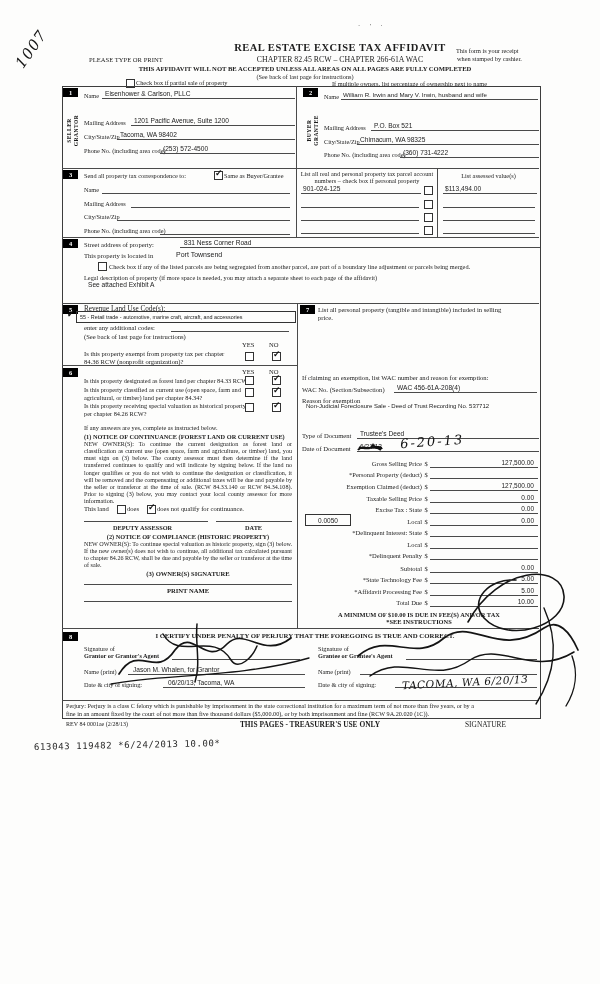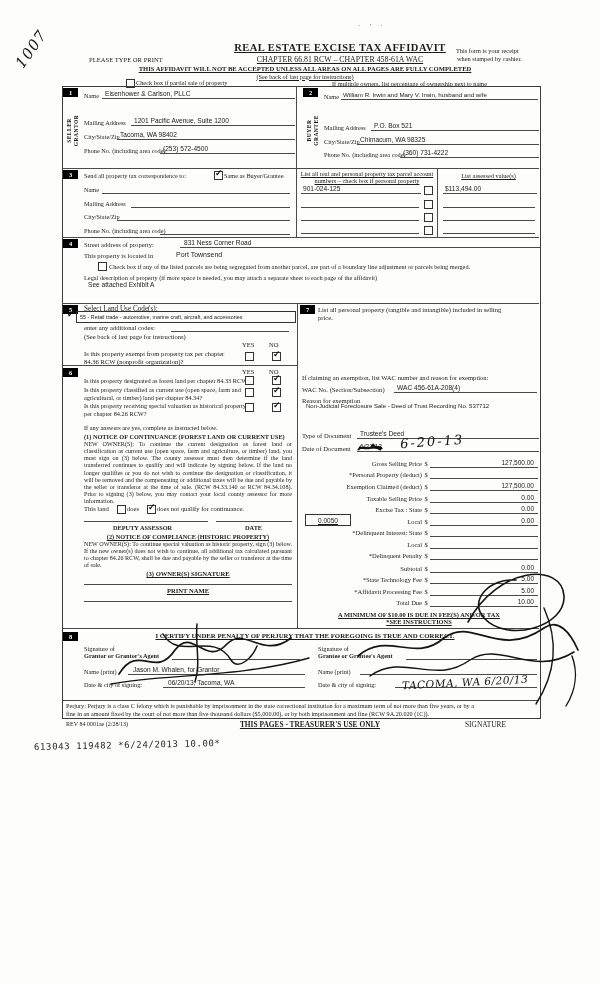--- a/index.html
+++ b/index.html
@@ -5,21 +5,21 @@
   html,body{margin:0;padding:0;background:#e8e8e8;}
   #page{position:relative;width:600px;height:984px;background:#fdfdfc;overflow:hidden;
         font-family:"Liberation Serif",serif;color:#1c1c1c;}
   .abs{position:absolute;}
   .ser{font-family:"Liberation Serif",serif;}
   .san{font-family:"Liberation Sans",sans-serif;}
   .t6{font-size:6.3px;line-height:7.4px;}
   .t65{font-size:6.6px;line-height:7.8px;}
   .t7{font-size:7.2px;line-height:8.4px;}
   .b{font-weight:bold;}
-  .ctr{text-align:center;text-decoration:underline;}
+  .ctr{text-align:center;}
   .hline{position:absolute;height:0;border-top:1px solid #4a4a4a;}
   .vline{position:absolute;width:0;border-left:1px solid #4a4a4a;}
   .fline{border-bottom:1px solid #4a4a4a;}
   .cb{position:absolute;width:7px;height:7px;border:1px solid #333;background:#fff;}
   .cb .ck{position:absolute;top:-4px;left:0px;font-size:9px;font-weight:bold;color:#111;}
   .secnum{position:absolute;width:15px;height:9px;background:#000;color:#fff;
           font-size:6.5px;line-height:9px;text-align:center;font-weight:bold;
           font-family:"Liberation Serif",serif;}
   .rot{transform:rotate(-90deg);transform-origin:left top;font-size:5.5px;font-weight:bold;
        letter-spacing:0.5px;line-height:7px;text-align:center;}
@@ -36,21 +36,21 @@
 </head>
 <body>
 
 <div id="page">
 
   <div class="abs hand" style="left:10px;top:40px;font-size:15px;transform:rotate(-55deg);letter-spacing:1px;">1007</div>
 
   <div class="abs ser t6" style="left:358px;top:22px;letter-spacing:4px;">·  ′ ·</div>
   <div class="abs ser t65" style="left:89px;top:56px;">PLEASE TYPE OR PRINT</div>
   <div class="abs ser b ctr" style="left:215px;top:42px;width:250px;font-size:10.5px;letter-spacing:0.5px;">REAL ESTATE EXCISE TAX AFFIDAVIT</div>
-  <div class="abs ser ctr" style="left:215px;top:55px;width:250px;font-size:7.8px;">CHAPTER 66.81 RCW – CHAPTER 458-61A WAC</div>
+  <div class="abs ser ctr" style="left:215px;top:55px;width:250px;font-size:7.8px;">CHAPTER 82.45 RCW – CHAPTER 266-61A WAC</div>
   <div class="abs ser t6" style="left:456px;top:47px;">This form is your receipt</div>
   <div class="abs ser t6" style="left:457px;top:55px;">when stamped by cashier.</div>
   <div class="abs ser b ctr" style="left:70px;top:65px;width:470px;font-size:6.6px;">THIS AFFIDAVIT WILL NOT BE ACCEPTED UNLESS ALL AREAS ON ALL PAGES ARE FULLY COMPLETED</div>
   <div class="abs ser ctr t6" style="left:70px;top:72.5px;width:470px;">(See back of last page for instructions)</div>
   <div class="cb" style="left:126px;top:79px;"></div>
   <div class="abs ser t6" style="left:136px;top:79px;">Check box if partial sale of property</div>
   <div class="abs ser t6" style="left:332px;top:80px;">If multiple owners, list percentage of ownership next to name</div>
 
   <div class="abs" style="left:62px;top:86px;width:477px;height:631px;border:1px solid #3d3d3d;"></div>
   <div class="hline" style="left:62px;top:168px;width:477px;"></div>
@@ -127,21 +127,21 @@
   <div class="abs ser t65" style="left:84px;top:241px;">Street address of property:</div>
   <div class="abs val fline" style="left:180px;top:239px;width:356px;padding-left:4px;">831 Ness Corner Road</div>
   <div class="abs ser t65" style="left:84px;top:252px;">This property is located in</div>
   <div class="abs val" style="left:176px;top:251px;font-size:7px;">Port Townsend</div>
   <div class="cb" style="left:98px;top:262px;"></div>
   <div class="abs ser t6" style="left:109px;top:263px;width:425px;">Check box if any of the listed parcels are being segregated from another parcel, are part of a boundary line adjustment or parcels being merged.</div>
   <div class="abs ser t6" style="left:84px;top:273.5px;">Legal description of property (if more space is needed, you may attach a separate sheet to each page of the affidavit)</div>
   <div class="abs val" style="left:88px;top:281px;">See attached Exhibit A</div>
 
   <div class="secnum" style="left:63px;top:305px;">5</div>
-  <div class="abs ser t7" style="left:84px;top:305px;">Select Land Use Code(s):</div>
+  <div class="abs ser t7" style="left:84px;top:305px;">Revenue Land Use Code(s):</div>
   <div class="abs hand b" style="left:66px;top:308px;font-size:10px;transform:rotate(-8deg);">✓</div>
   <div class="abs" style="left:76px;top:311px;width:218px;height:10px;border:1px solid #333;">
     <span class="abs san" style="left:3px;top:2px;font-size:5.4px;">55 - Retail trade - automotive, marine craft, aircraft, and accessories</span>
   </div>
   <div class="abs ser t65" style="left:84px;top:324px;">enter any additional codes:</div>
   <div class="abs fline" style="left:171px;top:324px;width:118px;height:7px;"></div>
   <div class="abs ser t65" style="left:84px;top:333px;">(See back of last page for instructions)</div>
   <div class="abs ser t65" style="left:242px;top:341px;">YES</div>
   <div class="abs ser t65" style="left:269px;top:341px;">NO</div>
   <div class="abs ser t65" style="left:84px;top:350px;">Is this property exempt from property tax per chapter</div>

